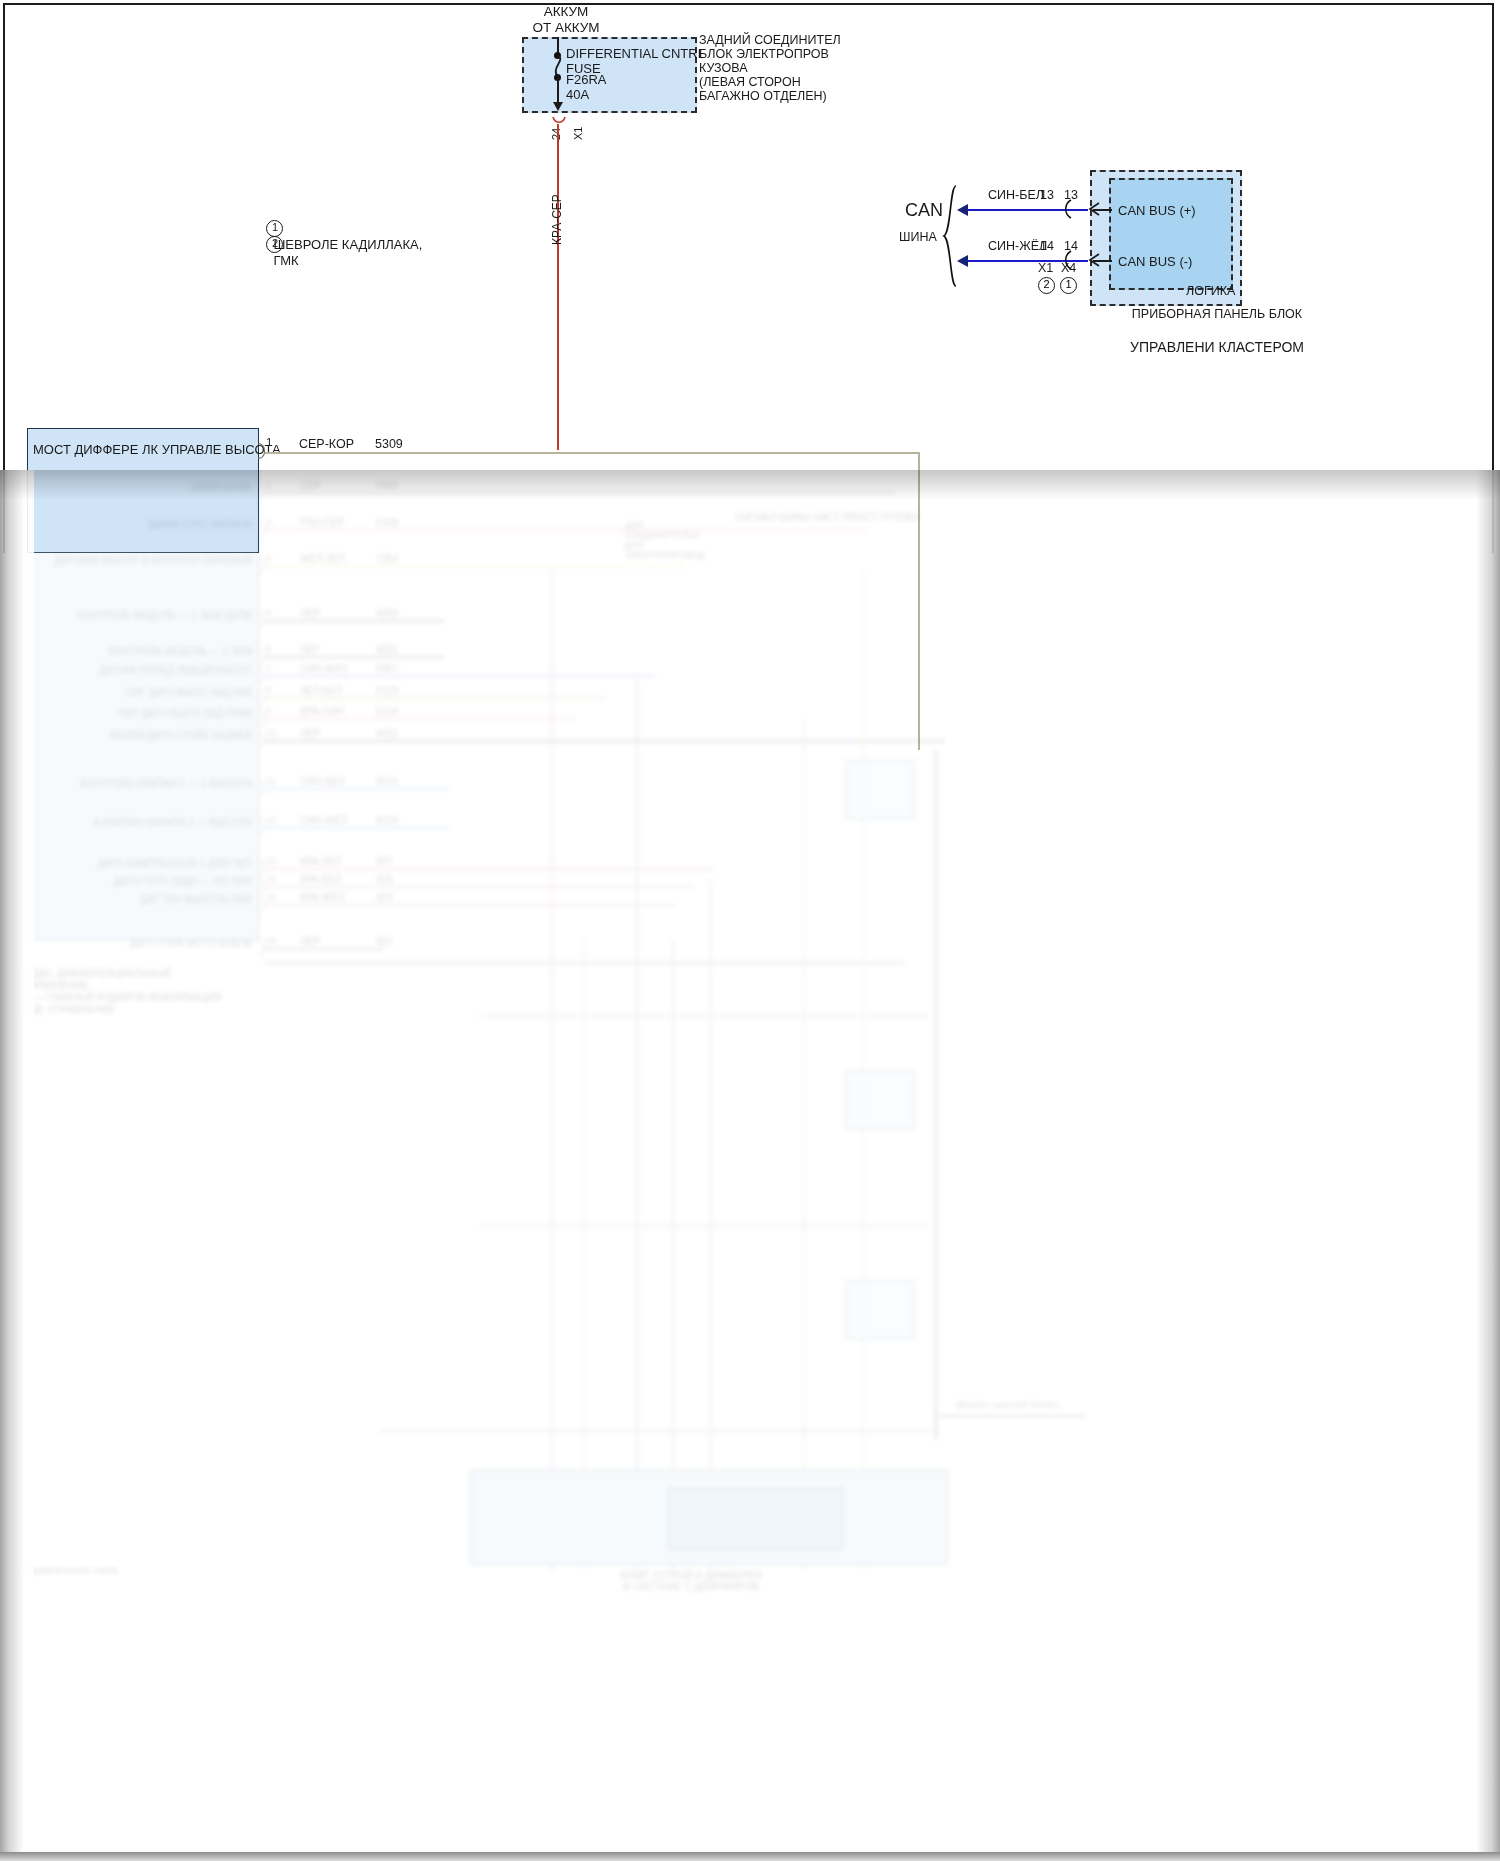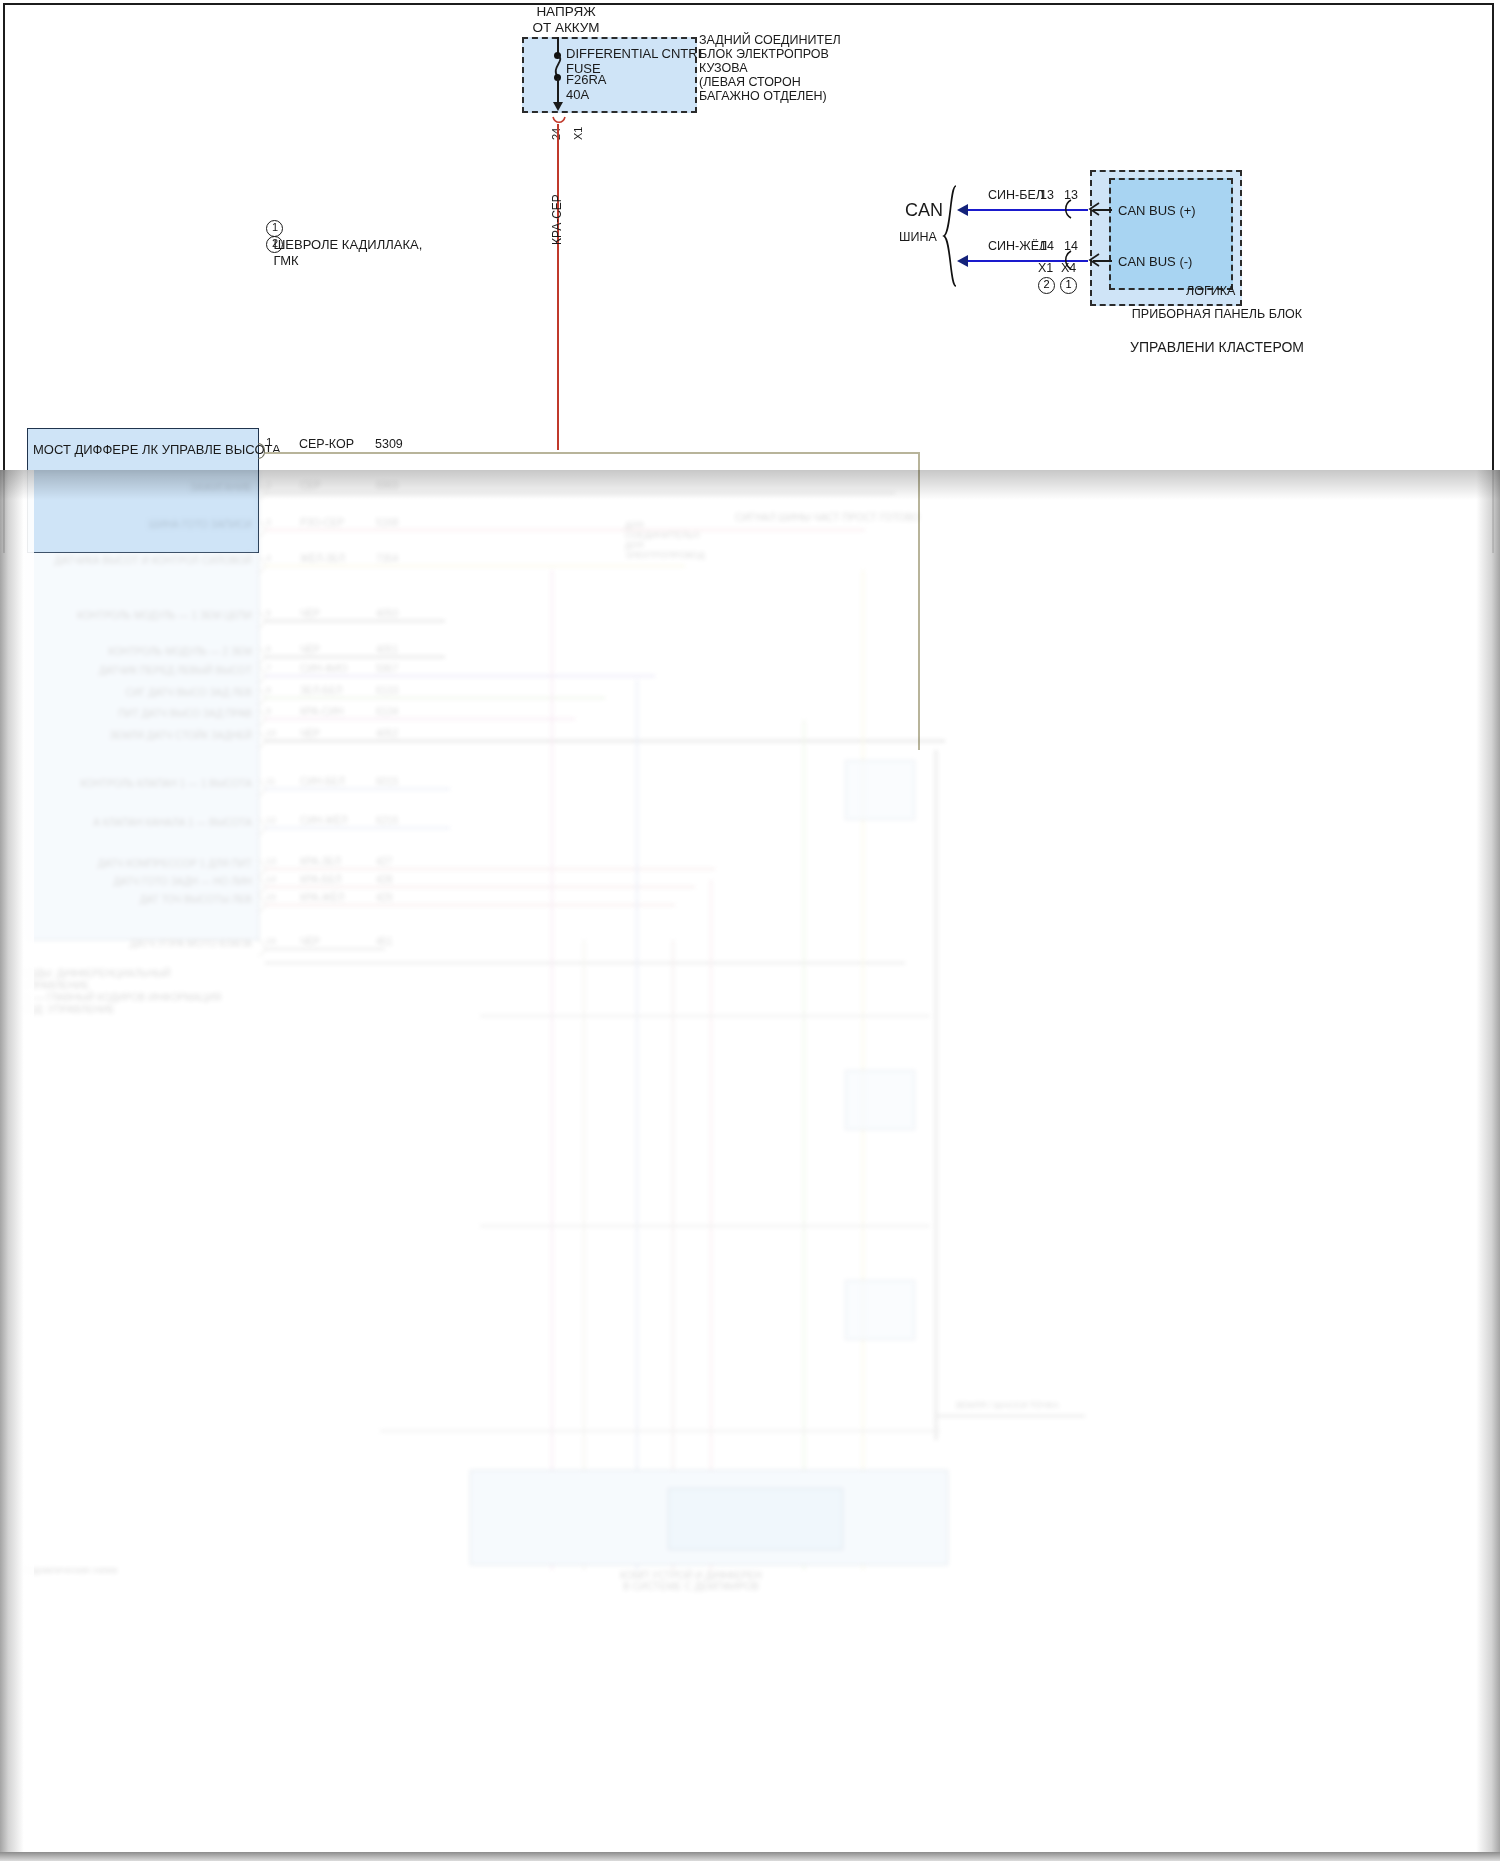--- a/index.html
+++ b/index.html
@@ -126,21 +126,21 @@
     box-sizing:border-box;
   }
 </style>
 </head>
 <body>
 
 <div id="page">
 
   <div class="doc-sheet"></div>
 
-  <div class="txt c" style="left:476px;top:4px;width:180px;font-size:13.5px;font-weight:400;">НАПРЯЖ</div>
+  <div class="txt c" style="left:476px;top:4px;width:180px;font-size:13.5px;font-weight:400;">АККУМ</div>
   <div class="txt c" style="left:476px;top:20px;width:180px;font-size:13.5px;text-align:center;">ОТ АККУМ</div>
 
   <div class="b-blue dash" style="left:522px;top:37px;width:175px;height:76px;"></div>
 
   <div class="vline" style="left:557px;top:37px;height:19px;background:#1a1a1a;"></div>
   <div class="dot" style="left:554px;top:52px;"></div>
   <svg class="fusecurve" style="left:549px;top:55px;" width="22" height="24">
     <path d="M9,1 C17,5 1,13 9,22" stroke="#1a1a1a" stroke-width="1.8" fill="none"></path>
   </svg>
   <div class="dot" style="left:554px;top:74px;"></div>

